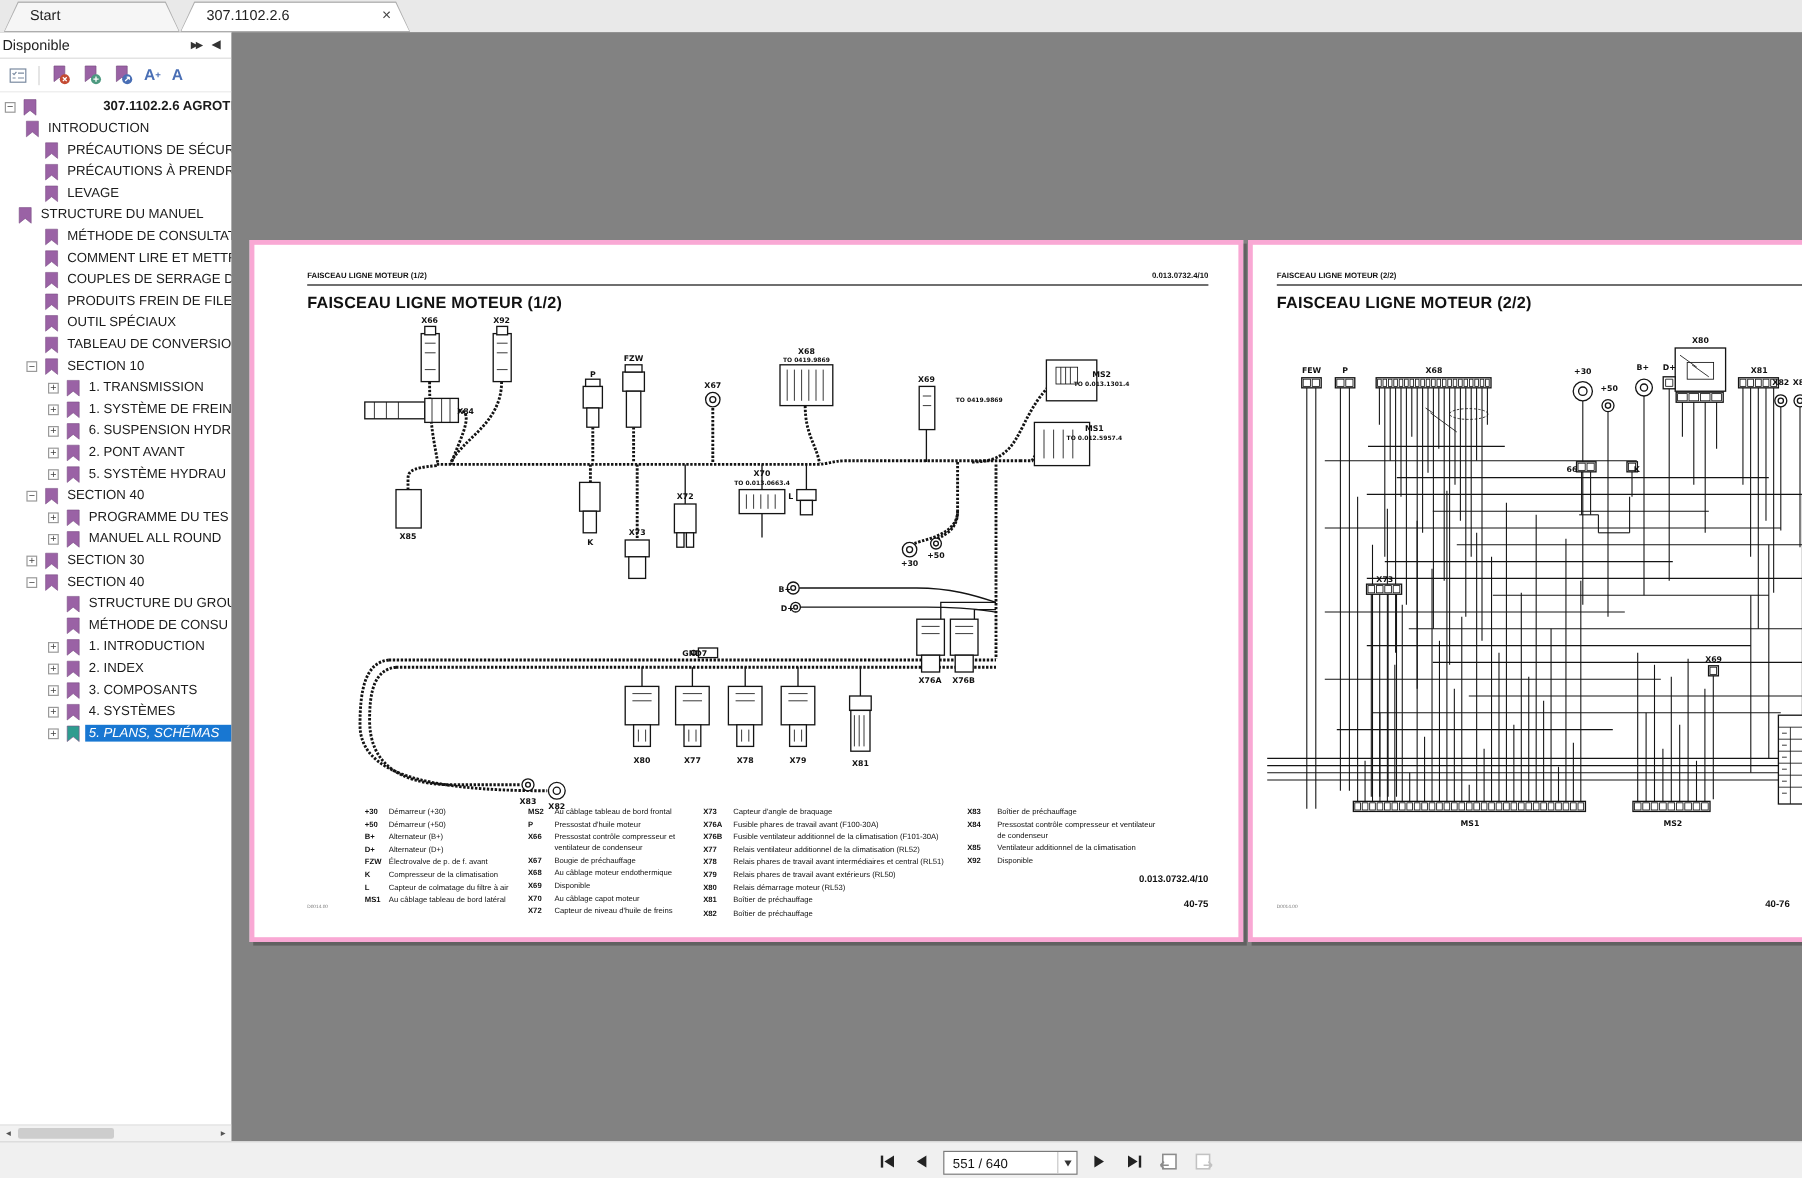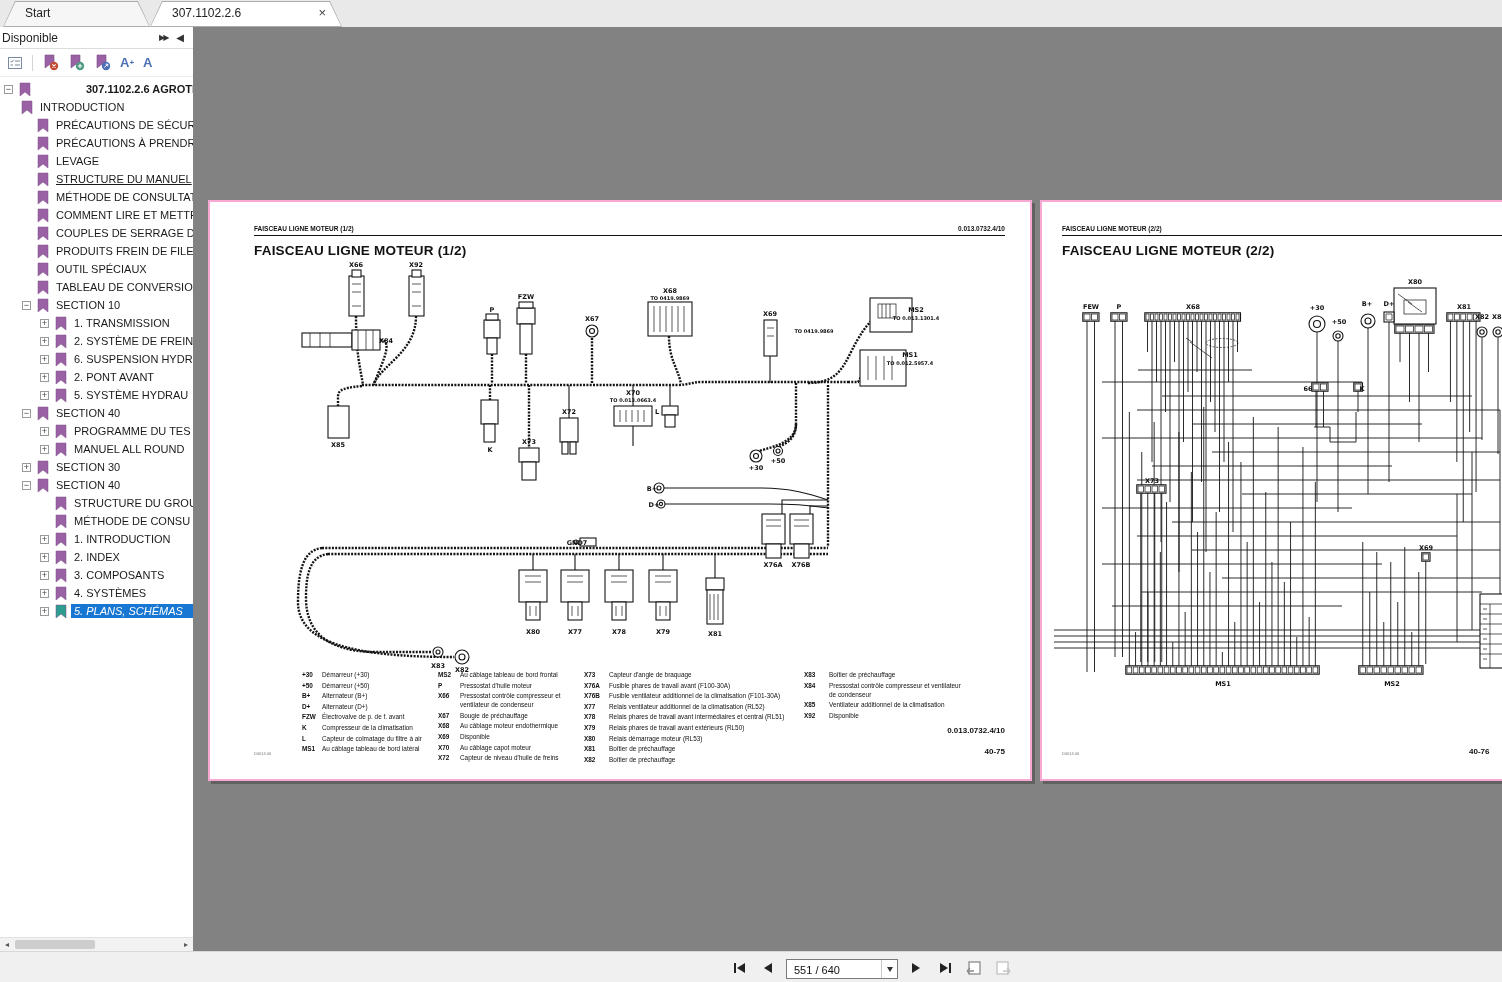--- a/index.html
+++ b/index.html
@@ -41,21 +41,21 @@
   .sb-hscroll{position:absolute;bottom:0;left:0;right:0;height:14px;background:#f2f2f2;
       border-top:1px solid #e2e2e2;}
   .sb-hscroll .arr{position:absolute;top:0;width:14px;height:13px;font-size:8px;color:#555;
       text-align:center;line-height:13px;}
   .sb-hscroll .arr.l{left:0;} .sb-hscroll .arr.r{right:0;}
   .sb-hscroll .thumb{position:absolute;left:15px;top:2px;width:80px;height:9px;background:#cdcdcd;border-radius:2px;}
 
   
   .docarea{position:absolute;top:27px;left:193px;right:0;bottom:30px;background:#828282;overflow:hidden;}
   .page{position:absolute;top:173px;width:820px;height:577px;background:#fff;
-      border:2px solid #f9a8d4;box-shadow:3px 3px 0 rgba(0,0,0,.25);}
+      border:4px solid #f9a8d4;box-shadow:3px 3px 0 rgba(0,0,0,.25);}
   .page1{left:15px;} .page2{left:847px;}
   .phead{position:absolute;top:23px;left:44px;right:25px;font-size:6.5px;font-weight:bold;color:#111;
       display:flex;justify-content:space-between;}
   .page2 .phead{left:20px;}
   .prule{position:absolute;top:33px;left:44px;right:25px;border-top:1.3px solid #111;}
   .page2 .prule{left:20px;}
   .ptitle{position:absolute;top:41px;left:44px;font-size:13.5px;font-weight:bold;color:#111;letter-spacing:.2px;}
   .page2 .ptitle{left:20px;}
   svg.diag{position:absolute;inset:0;width:820px;height:577px;}
   .pfoot-doc{position:absolute;top:524px;left:0;right:25px;text-align:right;font-size:8px;font-weight:bold;color:#111;}
@@ -187,21 +187,21 @@
           </svg></span>
         <span class="tlabel">PRÉCAUTIONS À PRENDRE</span>
       </div>
       <div class="trow" style="padding-left: 22px;">
         <span class="expv"></span>
         <span class="bmico"><svg width="14" height="15" viewBox="0 0 14 15">
             <path d="M2 1 h10 v13 l-5 -4 l-5 4 z" fill="#9a62a5" stroke="#7a4f85" stroke-width=".5"></path>
           </svg></span>
         <span class="tlabel">LEVAGE</span>
       </div>
-      <div class="trow" style="padding-left: 22px; text-decoration: underline;">
+      <div class="trow" style="">
         <span class="expv"></span>
         <span class="bmico"><svg width="14" height="15" viewBox="0 0 14 15">
             <path d="M2 1 h10 v13 l-5 -4 l-5 4 z" fill="#9a62a5" stroke="#7a4f85" stroke-width=".5"></path>
           </svg></span>
         <span class="tlabel">STRUCTURE DU MANUEL</span>
       </div>
       <div class="trow" style="padding-left: 22px;">
         <span class="expv"></span>
         <span class="bmico"><svg width="14" height="15" viewBox="0 0 14 15">
             <path d="M2 1 h10 v13 l-5 -4 l-5 4 z" fill="#9a62a5" stroke="#7a4f85" stroke-width=".5"></path>
@@ -255,21 +255,21 @@
         <span class="bmico"><svg width="14" height="15" viewBox="0 0 14 15">
             <path d="M2 1 h10 v13 l-5 -4 l-5 4 z" fill="#9a62a5" stroke="#7a4f85" stroke-width=".5"></path>
           </svg></span>
         <span class="tlabel">1. TRANSMISSION</span>
       </div>
       <div class="trow" style="padding-left: 40px;">
         <span class="exp">+</span>
         <span class="bmico"><svg width="14" height="15" viewBox="0 0 14 15">
             <path d="M2 1 h10 v13 l-5 -4 l-5 4 z" fill="#9a62a5" stroke="#7a4f85" stroke-width=".5"></path>
           </svg></span>
-        <span class="tlabel">2. SYSTÈME DE FREIN</span>
+        <span class="tlabel">1. SYSTÈME DE FREIN</span>
       </div>
       <div class="trow" style="padding-left: 40px;">
         <span class="exp">+</span>
         <span class="bmico"><svg width="14" height="15" viewBox="0 0 14 15">
             <path d="M2 1 h10 v13 l-5 -4 l-5 4 z" fill="#9a62a5" stroke="#7a4f85" stroke-width=".5"></path>
           </svg></span>
         <span class="tlabel">6. SUSPENSION HYDR</span>
       </div>
       <div class="trow" style="padding-left: 40px;">
         <span class="exp">+</span>

